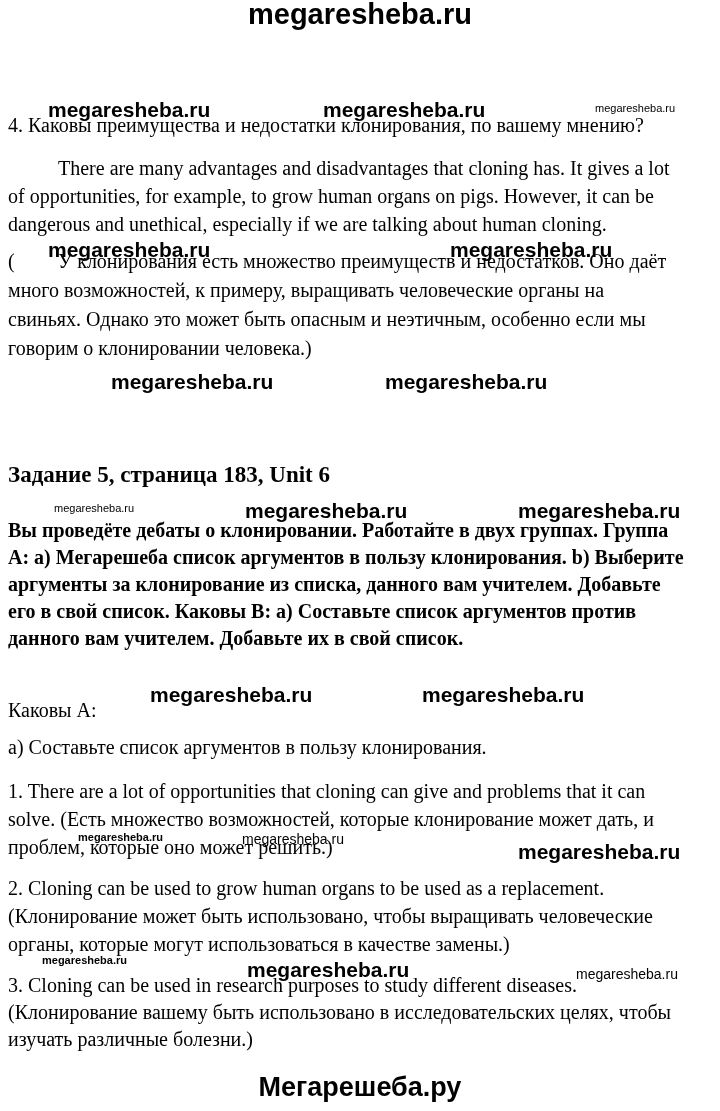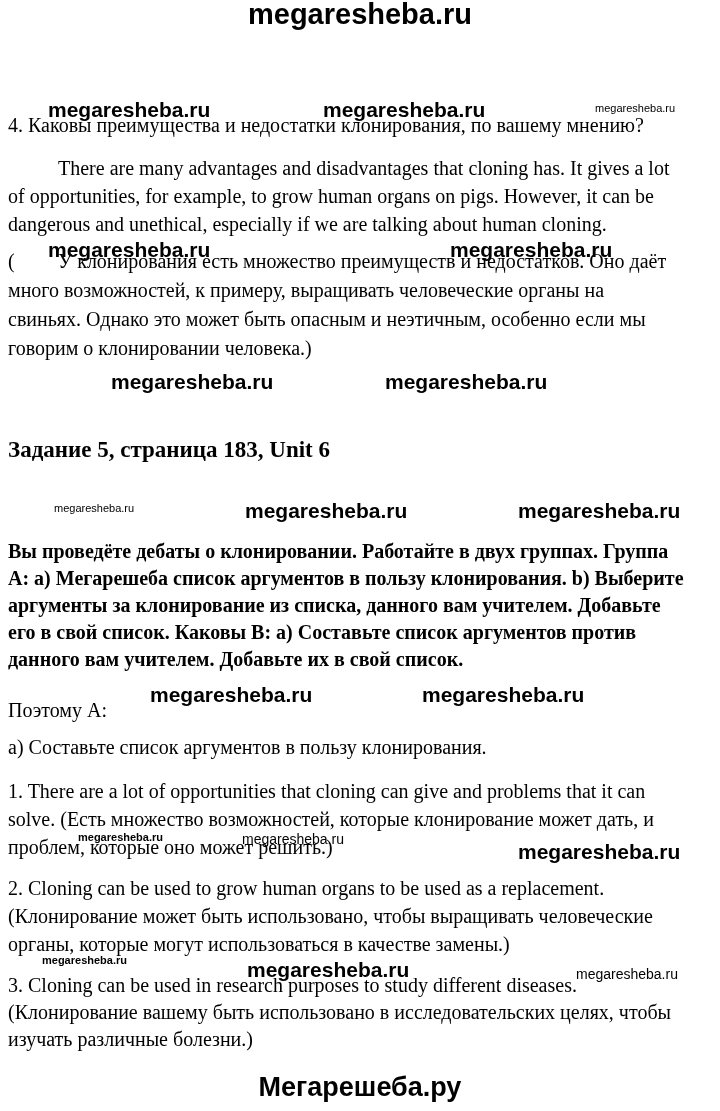--- a/index.html
+++ b/index.html
@@ -21,21 +21,21 @@
 
   .brand-top {
     position:absolute; left:0; top:-2px; width:720px; text-align:center;
     font-family:"Liberation Sans", sans-serif; font-weight:bold; font-size:29px; line-height:32px;
   }
   .brand-bottom {
     position:absolute; left:0; top:1071px; width:720px; text-align:center;
     font-family:"Liberation Sans", sans-serif; font-weight:bold; font-size:27px; line-height:32px;
   }
   .task-heading {
-    position:absolute; left:8px; top:435px;
+    position:absolute; left:8px; top:460px;
     font-size:23px; font-weight:bold; line-height:30px;
   }
 
   .wm {
     position:absolute; line-height:1.2; white-space:nowrap;
     font-family:"Liberation Sans", sans-serif;
   }
   .wm-lg  { font-size:21px; font-weight:bold; }
   .wm-md  { font-size:14px; }
   .wm-sm  { font-size:11px; }
@@ -59,29 +59,29 @@
 
   <div class="blk serif20 lh29" style="top:247px">
       <div class="line">(	У клонирования есть множество преимуществ и недостатков. Оно даёт</div>
       <div class="line">много возможностей, к примеру, выращивать человеческие органы на</div>
       <div class="line">свиньях. Однако это может быть опасным и неэтичным, особенно если мы</div>
       <div class="line">говорим о клонировании человека.)</div>
     </div>
 
   <div class="task-heading">Задание 5, страница 183, Unit 6</div>
 
-  <div class="blk serif20 bold lh27" style="top:538px">
+  <div class="blk serif20 bold lh27" style="top:517px">
       <div class="line">Вы проведёте дебаты о клонировании. Работайте в двух группах. Группа</div>
       <div class="line">А: a) Мегарешеба список аргументов в пользу клонирования. b) Выберите</div>
       <div class="line">аргументы за клонирование из списка, данного вам учителем. Добавьте</div>
       <div class="line">его в свой список. Каковы В: a) Составьте список аргументов против</div>
       <div class="line">данного вам учителем. Добавьте их в свой список.</div>
     </div>
 
-  <div class="blk serif20" style="top:696px">Поэтому А:</div>
+  <div class="blk serif20" style="top:696px">Каковы А:</div>
 
   <div class="blk serif20" style="top:733px">a) Составьте список аргументов в пользу клонирования.</div>
 
   <div class="blk serif20" style="top:777px">
       <div class="line">1. There are a lot of opportunities that cloning can give and problems that it can</div>
       <div class="line">solve. (Есть множество возможностей, которые клонирование может дать, и</div>
       <div class="line">проблем, которые оно может решить.)</div>
     </div>
 
   <div class="blk serif20" style="top:874px">

